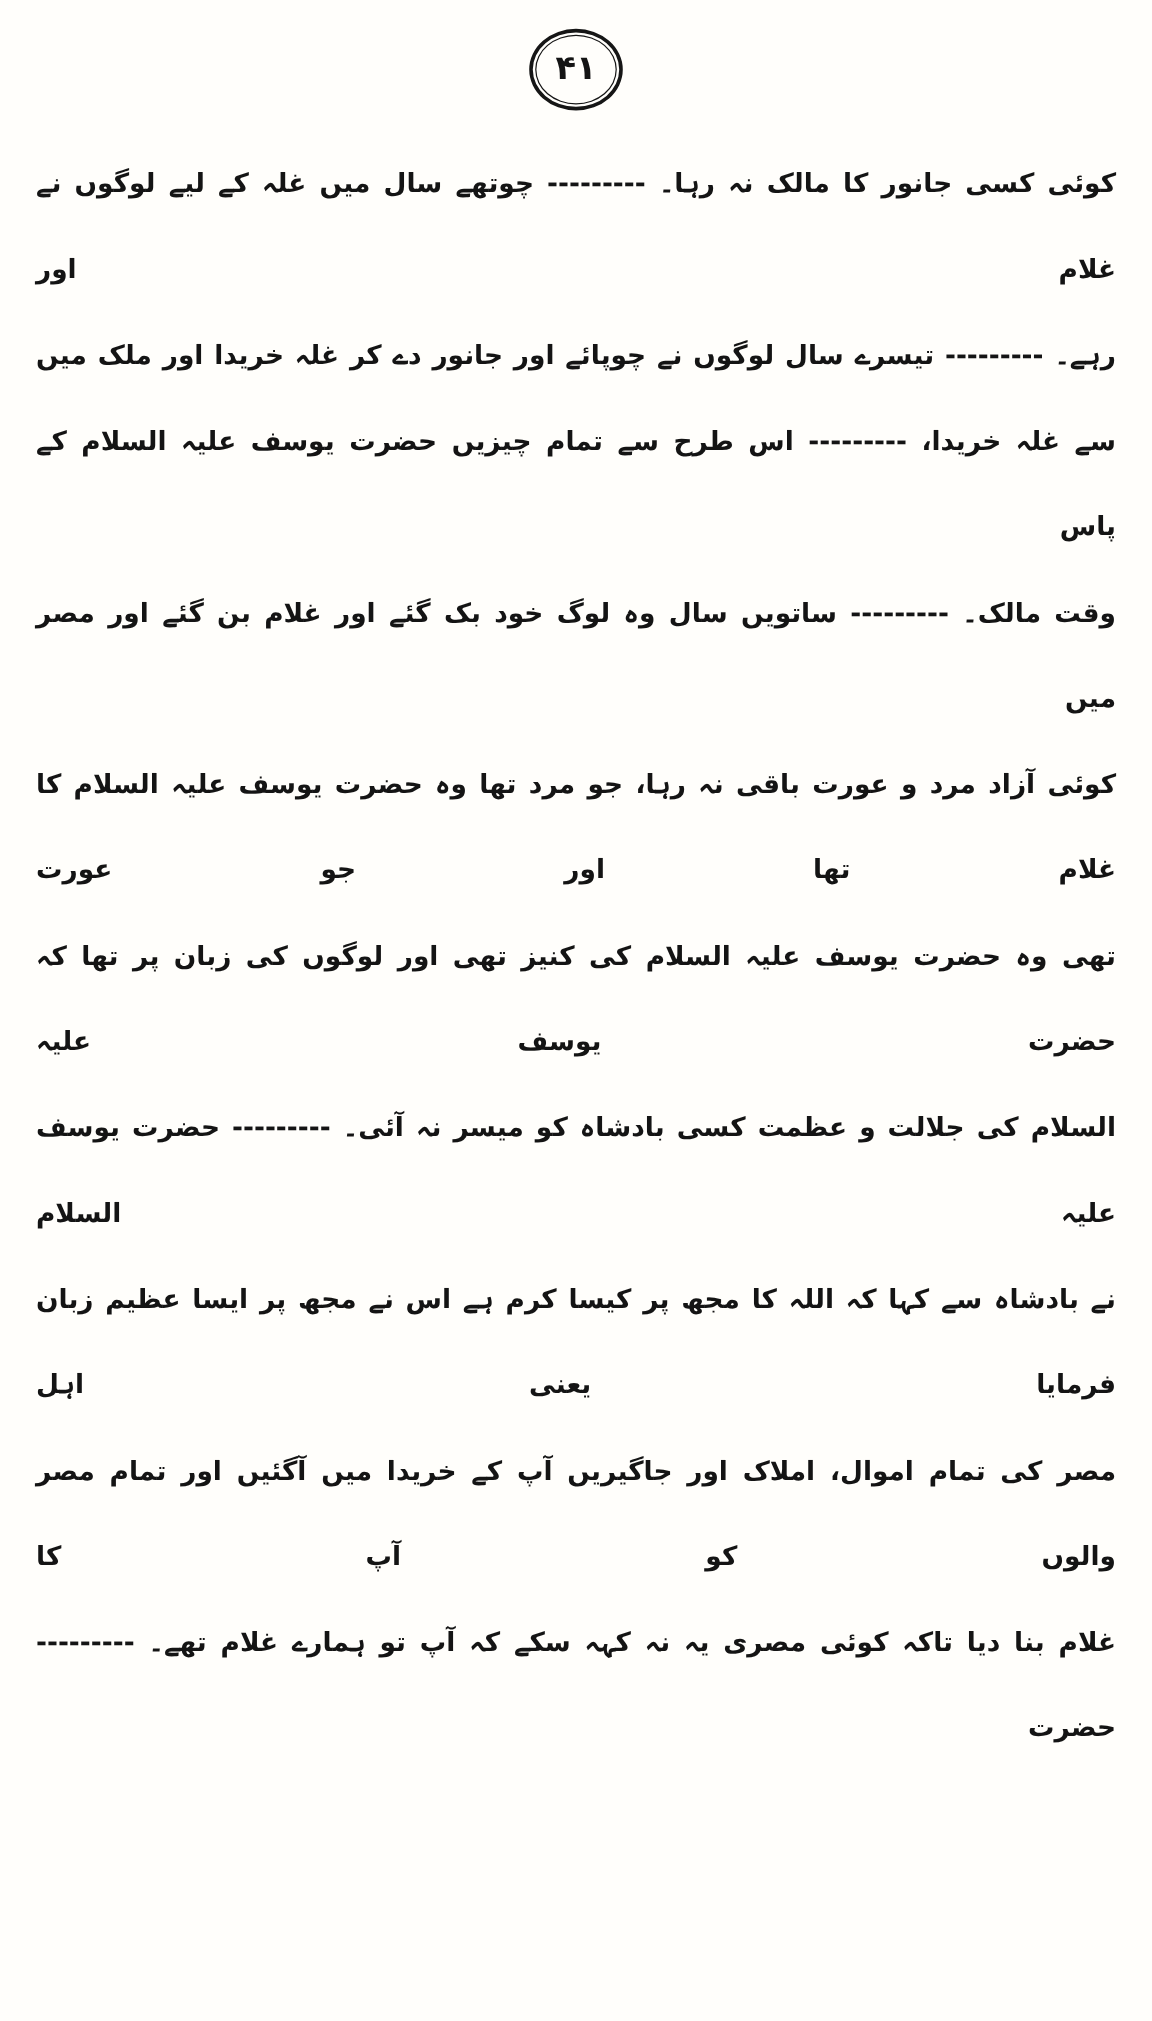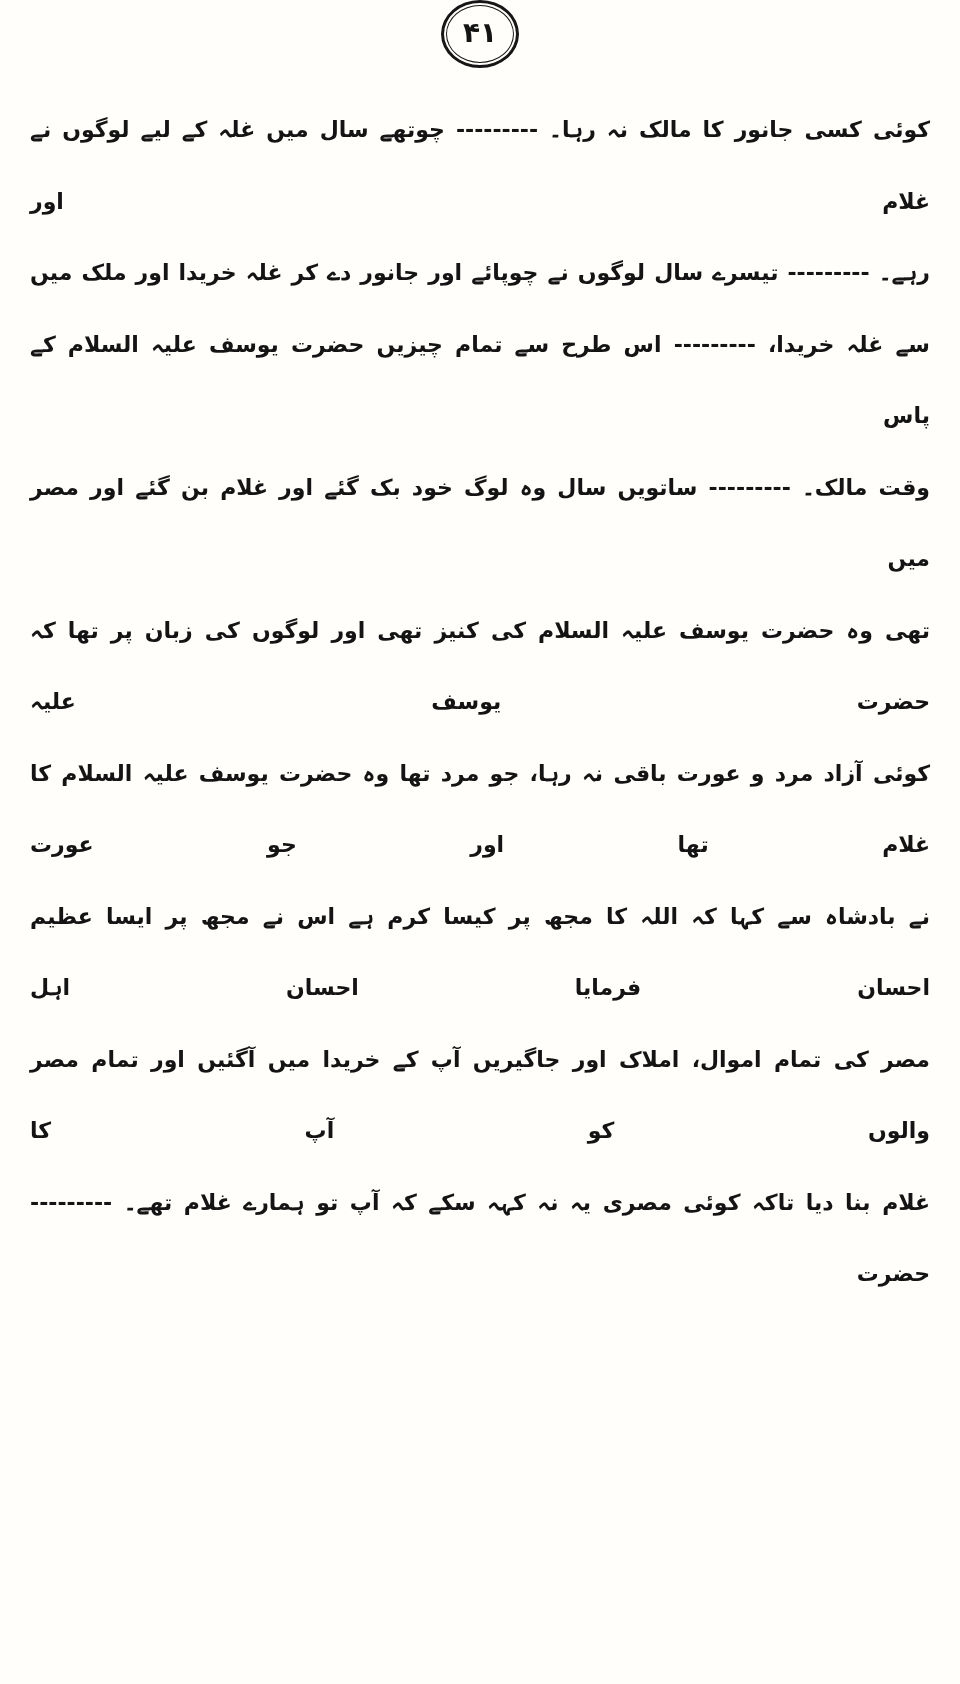--- a/index.html
+++ b/index.html
@@ -14,20 +14,21 @@
     margin: 0 auto;
     background: #fffefb;
     color: #141414;
     font-family: "DejaVu Sans", sans-serif;
     overflow: hidden;
     box-sizing: border-box;
   }
   .headpiece {
     display: flex;
     justify-content: center;
+    padding-top: 24px;
   }
   .ring-outer {
     position: relative;
     width: 72px;
     height: 62px;
     border: 3px solid #161616;
     border-radius: 50%;
     display: flex;
     align-items: center;
     justify-content: center;
@@ -70,21 +71,22 @@
       <div class="ring-inner"></div>
       <span class="page-number">۴۱</span>
     </div>
   </div>
 
   <div class="text-block">
     <div class="line">کوئی کسی جانور کا مالک نہ رہا۔ --------- چوتھے سال میں غلہ کے لیے لوگوں نے غلام اور</div>
     <div class="line">رہے۔ --------- تیسرے سال لوگوں نے چوپائے اور جانور دے کر غلہ خریدا اور ملک میں</div>
     <div class="line">سے غلہ خریدا، --------- اس طرح سے تمام چیزیں حضرت یوسف علیہ السلام کے پاس</div>
     <div class="line">وقت مالک۔ --------- ساتویں سال وہ لوگ خود بک گئے اور غلام بن گئے اور مصر میں</div>
+    <div class="line">کوئی آزاد مرد و عورت باقی نہ رہا، جو مرد تھا وہ حضرت یوسف علیہ السلام کا غلام تھا اور جو عورت</div>
     <div class="line">تھی وہ حضرت یوسف علیہ السلام کی کنیز تھی اور لوگوں کی زبان پر تھا کہ حضرت یوسف علیہ</div>
-    <div class="line">کوئی آزاد مرد و عورت باقی نہ رہا، جو مرد تھا وہ حضرت یوسف علیہ السلام کا غلام تھا اور جو عورت</div>
-    <div class="line">نے بادشاہ سے کہا کہ اللہ کا مجھ پر کیسا کرم ہے اس نے مجھ پر ایسا عظیم احسان فرمایا احسان اہل</div>
+    <div class="line">السلام کی جلالت و عظمت کسی بادشاہ کو میسر نہ آئی۔ --------- حضرت یوسف علیہ السلام</div>
+    <div class="line">نے بادشاہ سے کہا کہ اللہ کا مجھ پر کیسا کرم ہے اس نے مجھ پر ایسا عظیم زبان فرمایا یعنی اہل</div>
     <div class="line">مصر کی تمام اموال، املاک اور جاگیریں آپ کے خریدا میں آگئیں اور تمام مصر والوں کو آپ کا</div>
     <div class="line">غلام بنا دیا تاکہ کوئی مصری یہ نہ کہہ سکے کہ آپ تو ہمارے غلام تھے۔ --------- حضرت</div>
 
   </div>
 
 </div>
 
 </body></html>

